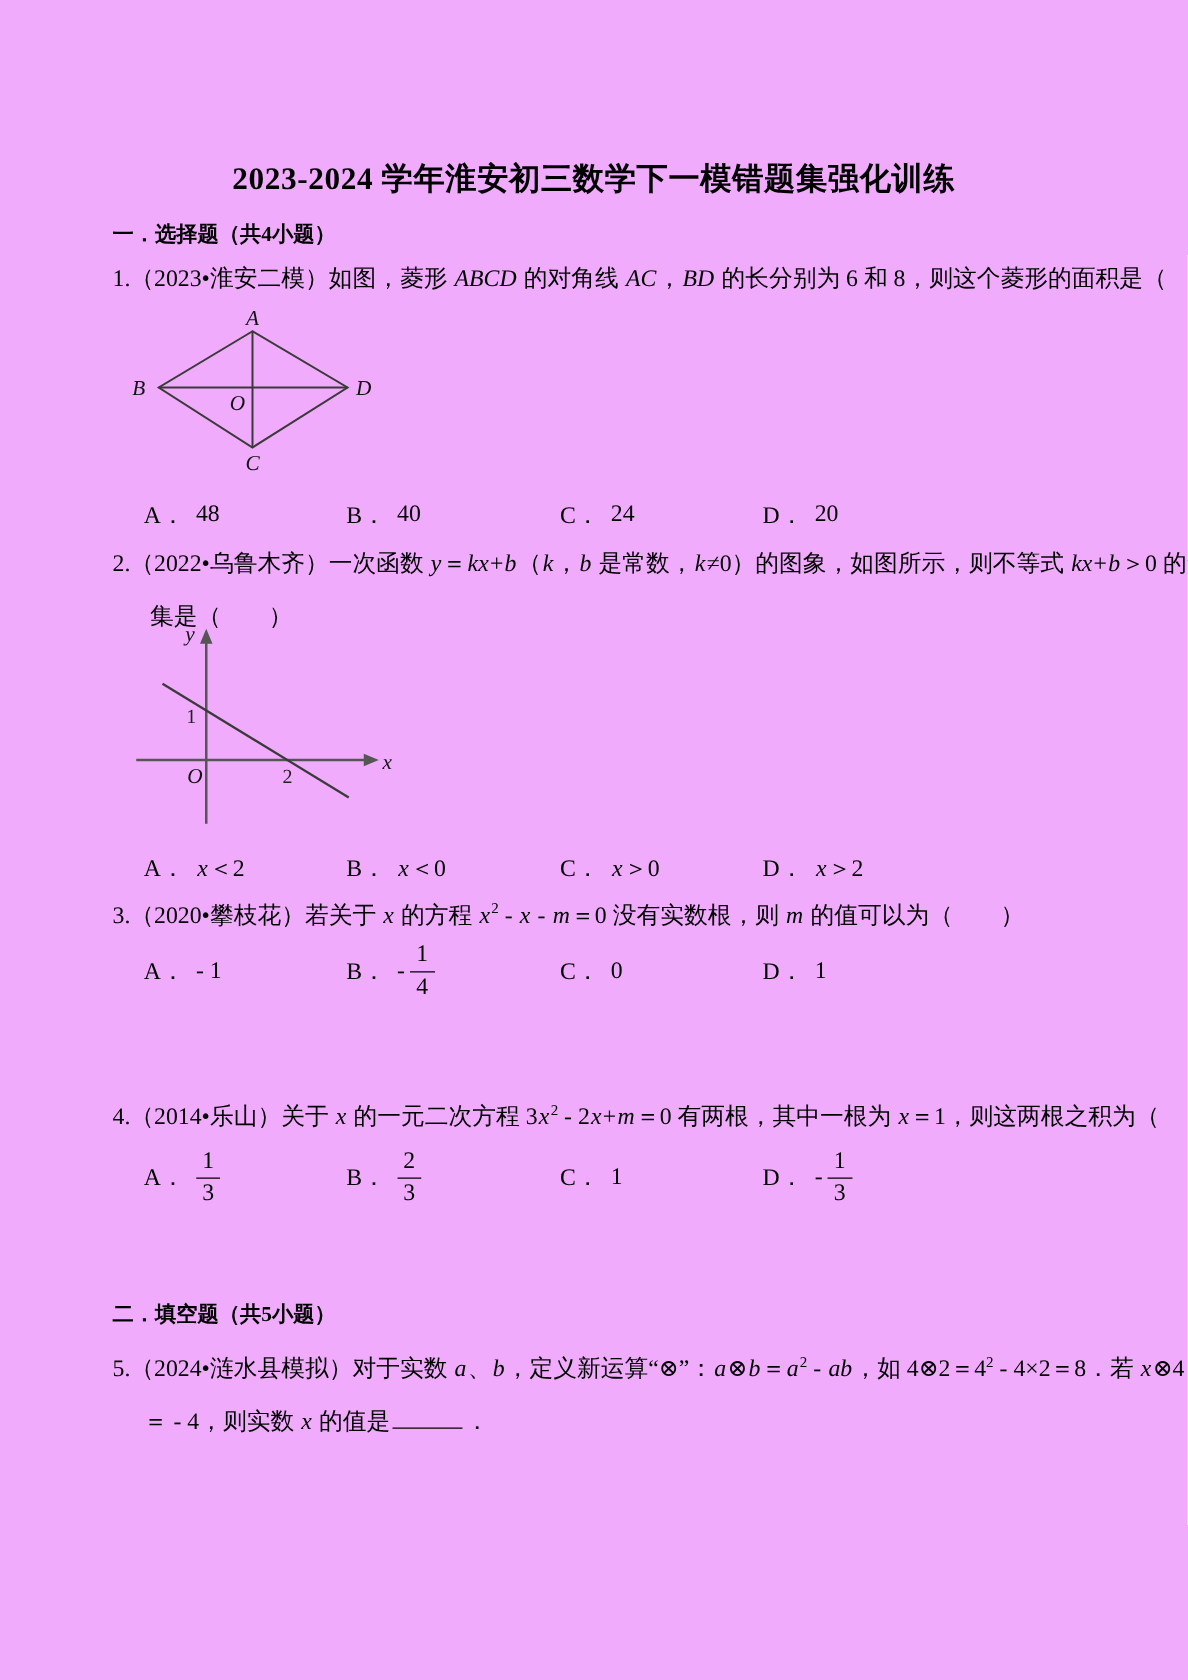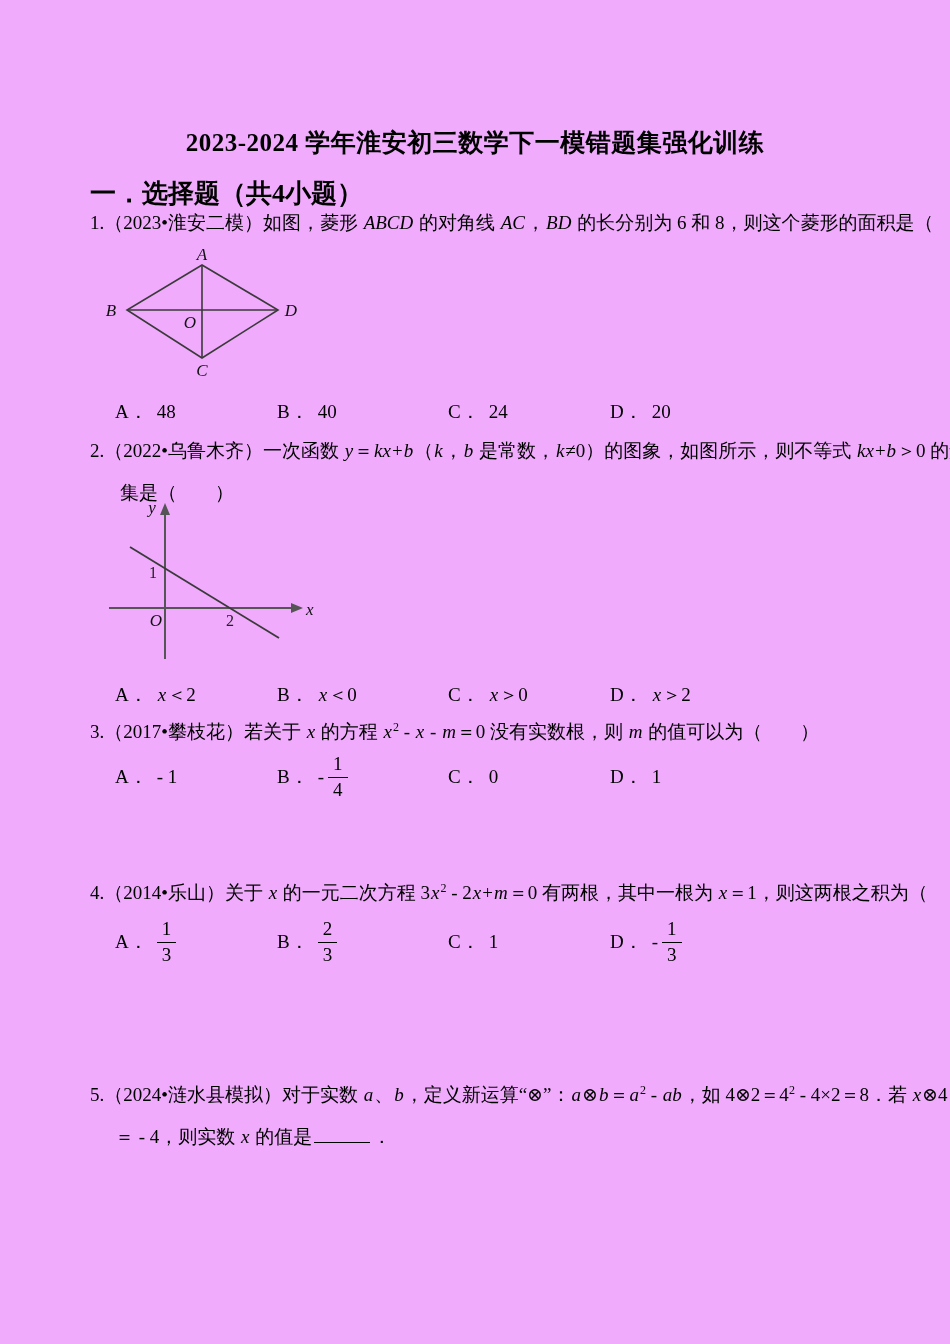--- a/index.html
+++ b/index.html
@@ -13,21 +13,21 @@
   }
   .abs { position:absolute; }
   .title {
     left:0; top:126px; width:950px;
     text-align:center;
     font-size:25px; font-weight:bold;
     letter-spacing:0.5px;
     white-space:nowrap;
   }
   .heading {
-    font-size:26px; font-weight:bold;
+    font-size:17px; font-weight:bold;
     white-space:nowrap;
   }
   .qtext {
     font-size:19px;
     white-space:nowrap;
   }
   .qtext sup, .opt sup { font-size:12px; line-height:0; }
   .it { font-style:italic; padding:0 1px;margin-top:16px; }
   .blank {
     display:inline-block;
@@ -132,21 +132,21 @@
     <div class="opt" style="left:448px;">
       <span class="lab">C．</span>
       <span><span class="it">x</span><span>＞0</span></span>
     </div>
     <div class="opt" style="left:610px;">
       <span class="lab">D．</span>
       <span><span class="it">x</span><span>＞2</span></span>
     </div>
   </div>
 
-  <div class="abs qtext" style="left:90px; top:719px;"><span>3.（2017•攀枝花）若关于 </span><span class="it">x</span><span> 的方程 </span><span class="it">x</span><sup>2</sup><span> - </span><span class="it">x</span><span> - </span><span class="it">m</span><span>＝0 没有实数根，则 </span><span class="it">m</span><span> 的值可以为（　　）</span></div>
+  <div class="abs qtext" style="left:90px; top:719px;"><span>3.（2020•攀枝花）若关于 </span><span class="it">x</span><span> 的方程 </span><span class="it">x</span><sup>2</sup><span> - </span><span class="it">x</span><span> - </span><span class="it">m</span><span>＝0 没有实数根，则 </span><span class="it">m</span><span> 的值可以为（　　）</span></div>
 
   <div class="options-row" style="top:749px;">
     <div class="opt opt-tall" style="left:115px;">
       <span class="lab">A．</span>
       <span>- 1</span>
     </div>
     <div class="opt opt-tall" style="left:277px;">
       <span class="lab">B．</span>
       <span class="pre">-</span>
       <span class="frac">
@@ -188,17 +188,18 @@
     <div class="opt opt-tall" style="left:610px;">
       <span class="lab">D．</span>
       <span class="pre">-</span>
       <span class="frac">
         <span class="num">1</span>
         <span class="den">3</span>
       </span>
     </div>
   </div>
 
+  <div class="abs heading" style="left:90px; top:1040px;">二．填空题（共5小题）</div>
 
   <div class="abs qtext" style="left:90px; top:1082px;"><span>5.（2024•涟水县模拟）对于实数 </span><span class="it">a</span><span>、</span><span class="it">b</span><span>，定义新运算“⊗”：</span><span class="it">a</span><span>⊗</span><span class="it">b</span><span>＝</span><span class="it">a</span><sup>2</sup><span> - </span><span class="it">ab</span><span>，如 4⊗2＝4</span><sup>2</sup><span> - 4×2＝8．若 </span><span class="it">x</span><span>⊗4</span></div>
   <div class="abs qtext" style="left:115px; top:1124px;"><span>＝ - 4，则实数 </span><span class="it">x</span><span> 的值是</span><span class="blank"></span><span>．</span></div>
 
 </div>
 
 </body></html>

